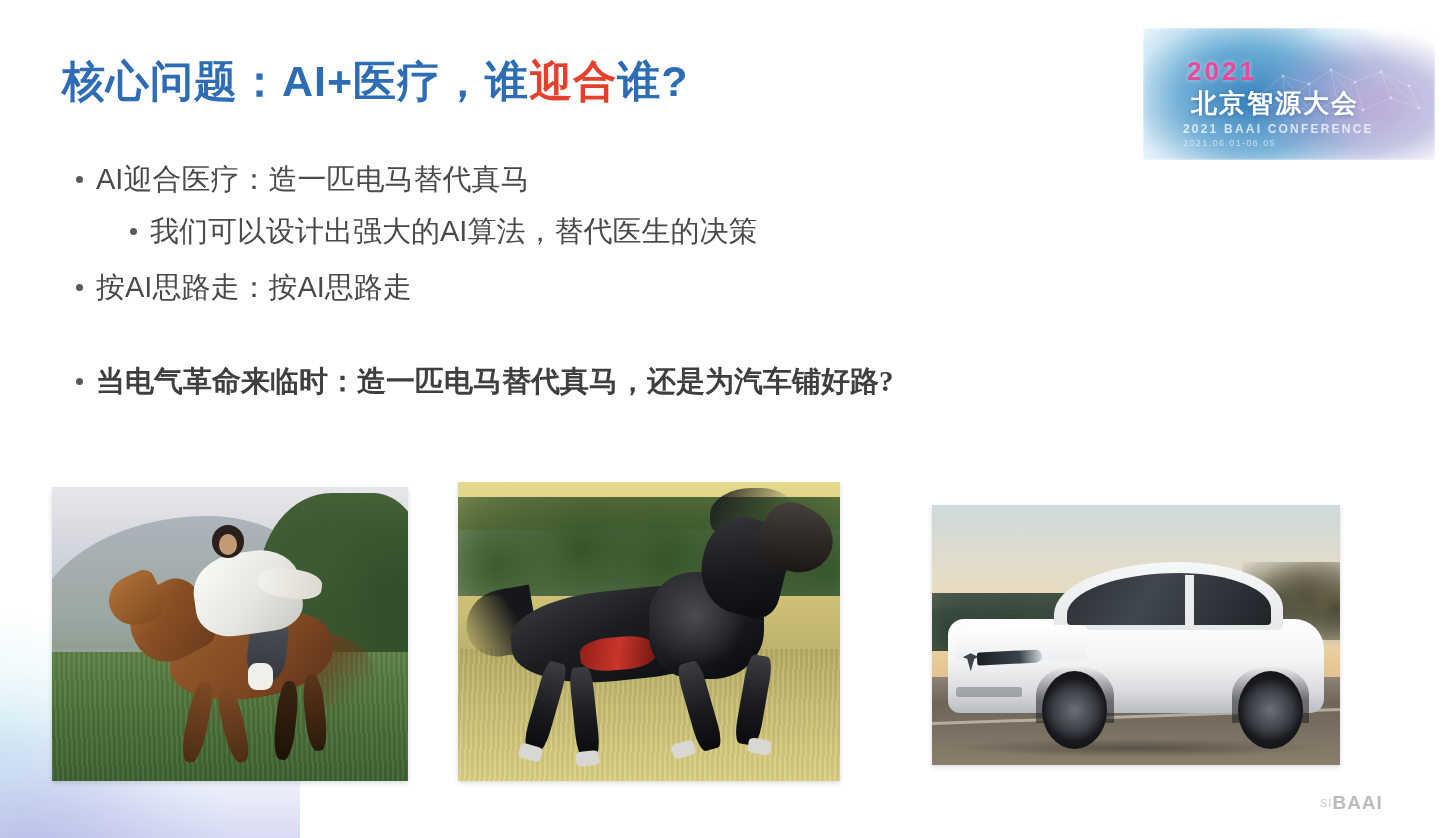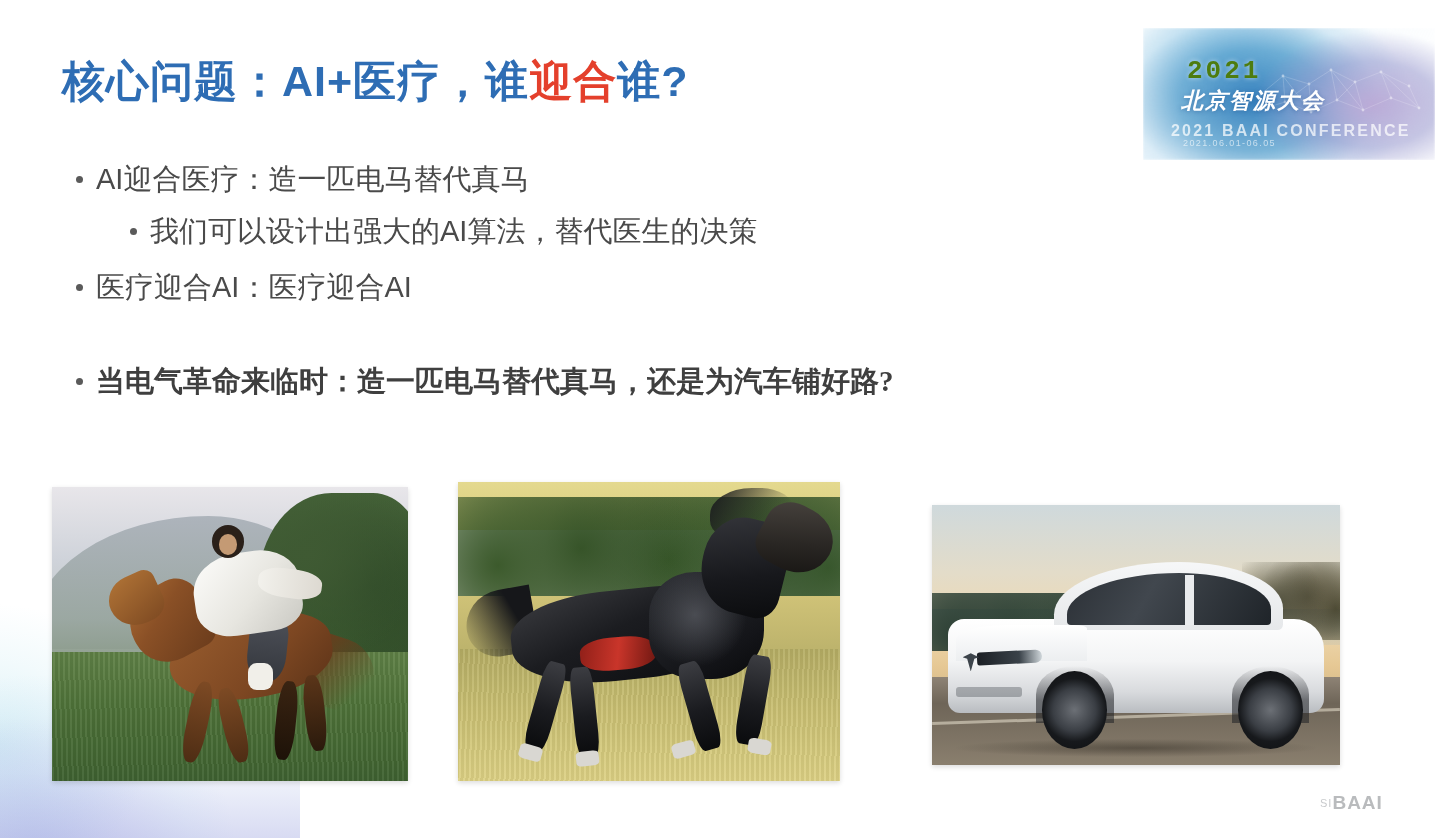--- a/index.html
+++ b/index.html
@@ -124,40 +124,39 @@
     height: 78px;
     opacity: 0.55;
   }
   .logo-year {
     position: absolute;
     left: 44px;
     top: 28px;
     font-size: 26px;
     font-weight: bold;
     letter-spacing: 3px;
-    color: #4d7c0f;
-    font-family: Liberation Mono, monospace;
+    color: #ec4899;
+    font-family: Liberation Sans, sans-serif;
     text-shadow: 0 0 5px rgba(255,255,255,0.55);
   }
   .logo-cn {
     position: absolute;
-    left: 38px;
+    left: 48px;
     top: 58px;
-    font-size: 22px;
+    font-size: 26px;
     font-weight: bold;
     letter-spacing: 2px;
     color: #ffffff;
     text-shadow: 0 1px 4px rgba(40,90,150,0.55);
-    font-style: italic;
   }
   .logo-en {
     position: absolute;
-    left: 28px;
+    left: 40px;
     top: 94px;
-    font-size: 16px;
+    font-size: 12px;
     letter-spacing: 2.2px;
     color: rgba(255,255,255,0.72);
     font-weight: bold;
   }
   .logo-date {
     position: absolute;
     left: 40px;
     top: 110px;
     font-size: 9px;
     letter-spacing: 1.4px;
@@ -505,21 +504,21 @@
       <span class="btext">AI迎合医疗：造一匹电马替代真马</span>
     </div>
 
     <div class="bullet lvl2">
       <span class="dot"></span>
       <span class="btext">我们可以设计出强大的AI算法，替代医生的决策</span>
     </div>
 
     <div class="bullet lvl1">
       <span class="dot"></span>
-      <span class="btext">医疗迎合AI：医疗迎合AI</span>
+      <span class="btext">按AI思路走：按AI思路走</span>
     </div>
 
 
     <div class="spacer-lg"></div>
 
     <div class="bullet lvl1 bold">
       <span class="dot"></span>
       <span class="btext">当电气革命来临时：造一匹电马替代真马，还是为汽车铺好路?</span>
     </div>
 

